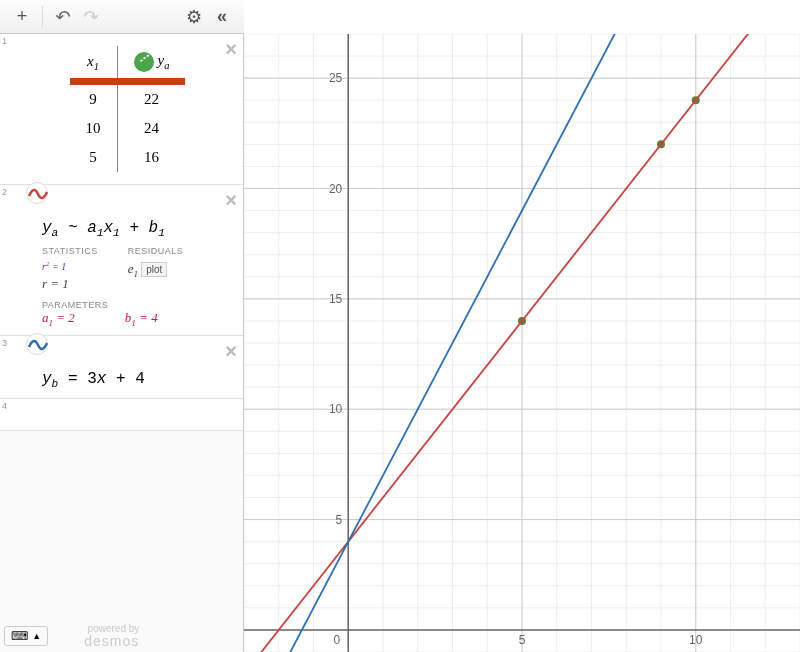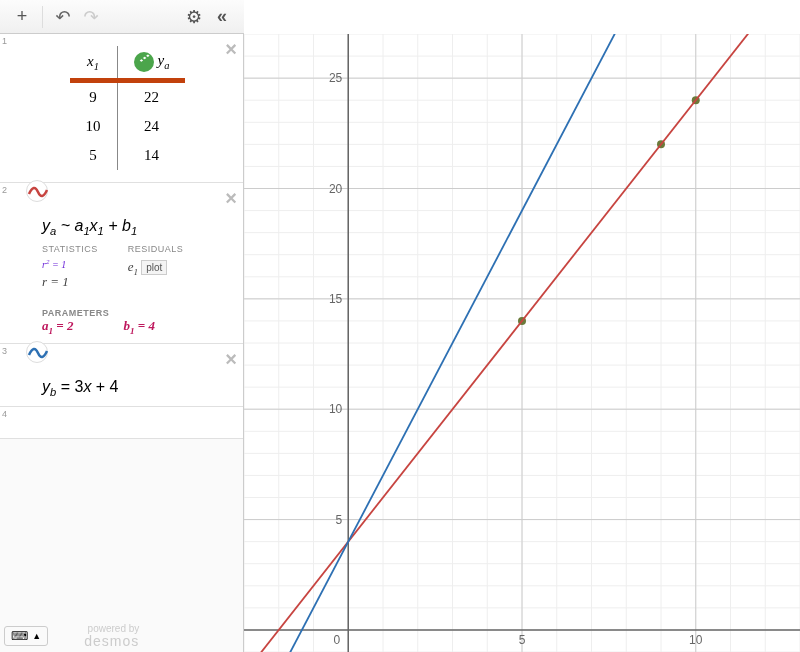--- a/index.html
+++ b/index.html
@@ -82,21 +82,21 @@
     table.data {
       border-collapse: collapse;
       font-family: "Times New Roman", serif;
       font-size: 15px;
     }
     table.data th, table.data td {
       padding: 6px 16px;
       text-align: center;
     }
     table.data th {
-      border-bottom: 5px solid #c2410c;
+      border-bottom: 7px solid #c2410c;
       font-weight: normal;
       font-style: italic;
     }
     table.data td:first-child, table.data th:first-child {
       border-right: 1px solid #888;
     }
     .points-icon {
       display: inline-block;
       width: 20px;
       height: 20px;
@@ -119,21 +119,21 @@
       display: inline-block;
       width: 22px;
       height: 22px;
       border-radius: 50%;
       background: #fff;
       border: 1px solid #ddd;
       position: relative;
     }
     .expr-body {
       padding-left: 24px;
-      font-family: Liberation Sans, sans-serif;
+      font-family: Liberation Mono, monospace;
       font-style: italic;
       font-size: 16px;
     }
     .stats {
       padding-left: 24px;
       font-size: 10px;
       color: #888;
       margin-top: 6px;
       display: flex;
       gap: 30px;
@@ -149,24 +149,23 @@
       background: #f4f4f4;
       border: 1px solid #ccc;
       border-radius: 0;
       padding: 1px 4px;
       cursor: pointer;
       font-style: normal;
       color: #555;
     }
     .params {
       padding-left: 24px;
-      margin-top: 16px;
+      margin-top: 6px;
       font-size: 10px;
       color: #888;
-      font-weight: bold;
     }
     .params-vals {
       font-family: "Times New Roman", serif;
       font-style: italic;
       font-size: 13px;
       color: #be185d;
       display: flex;
       gap: 50px;
     }
     .zoom-btn {
@@ -245,21 +244,21 @@
           <tr>
             <td>9</td>
             <td>22</td>
           </tr>
           <tr>
             <td>10</td>
             <td>24</td>
           </tr>
           <tr>
             <td>5</td>
-            <td>14</td>
+            <td>16</td>
           </tr>
         </tbody>
           </table>
       </div>
     </div>
 
     <span class="zoom-btn">⊕</span>
 
     <div class="expr-row">
       <span class="expr-index">2</span>

